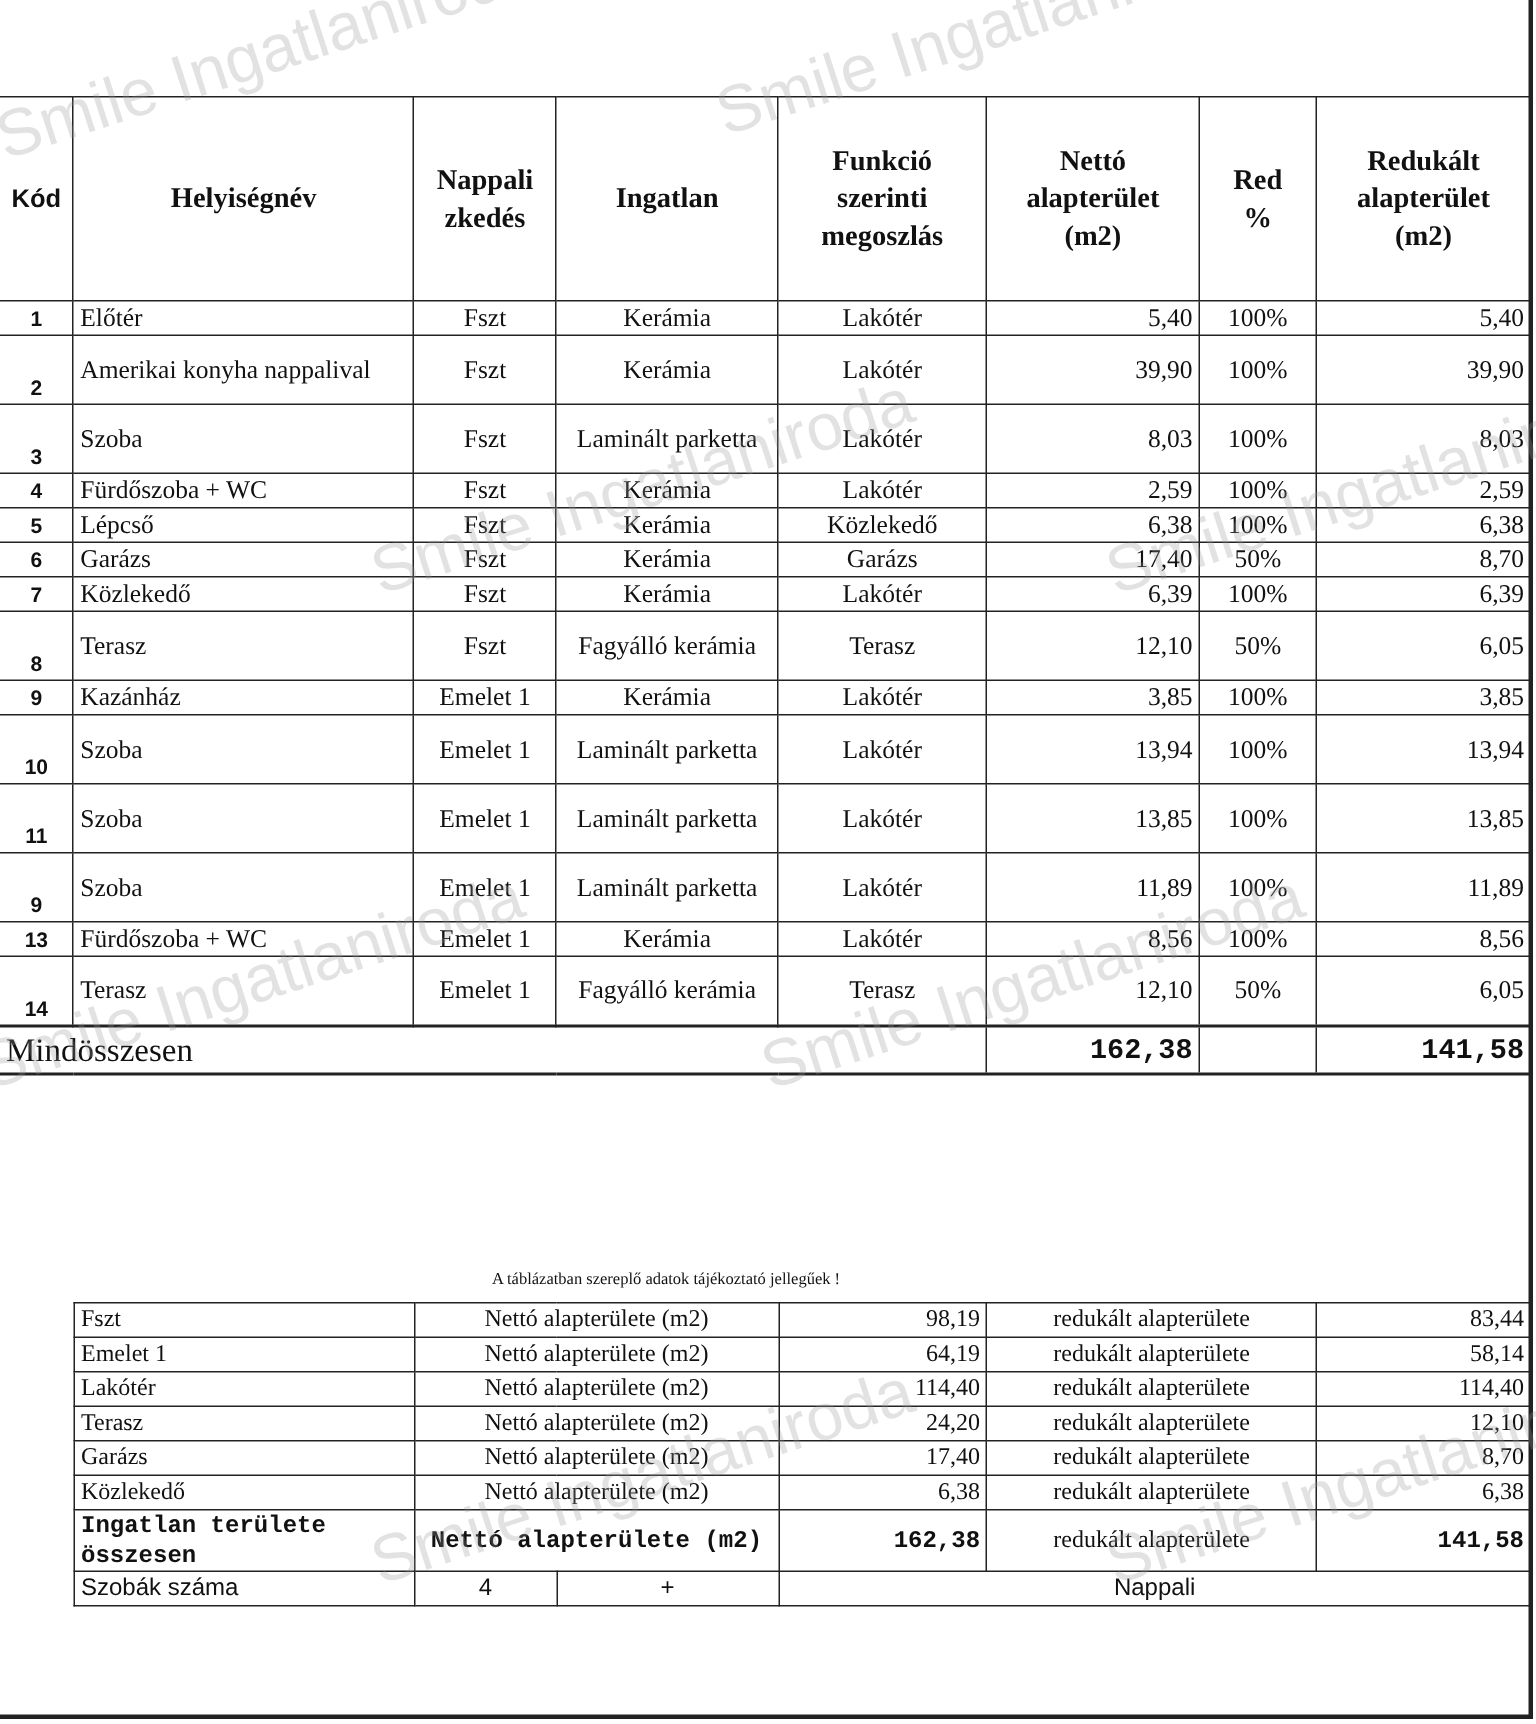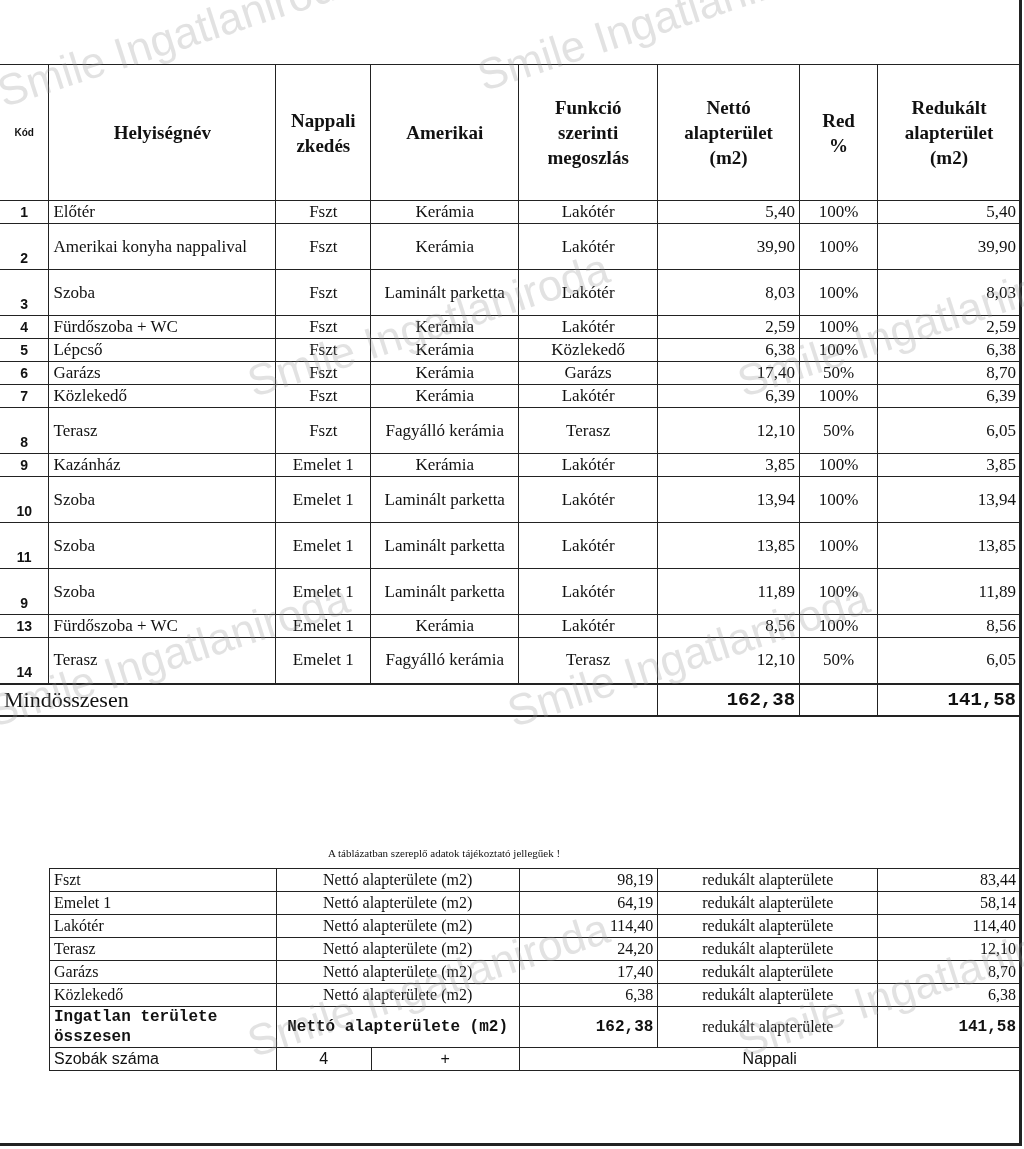--- a/index.html
+++ b/index.html
@@ -8,21 +8,21 @@
   .page { position: absolute; left: 0; top: 0; width: 1024px; height: 1149px; }
   .title { position: absolute; left: 0; top: 14px; width: 1024px; text-align: center;
            font-size: 27px; font-weight: bold; }
   .watermark { position: absolute; font-family: "Liberation Sans", "DejaVu Sans", sans-serif;
                color: rgba(150,150,150,0.28); font-size: 44px; transform: rotate(-18deg);
                white-space: nowrap; pointer-events: none; z-index: 5; }
   table { border-collapse: collapse; position: absolute; }
   td, th { border: 1.5px solid #222; padding: 0 4px; font-size: 17px; line-height: 22px; }
   #main { left: 0; top: 64px; width: 1021px; }
   #main th { font-weight: bold; font-size: 19px; line-height: 25px; text-align: center; }
-  #main th.kod { font-family: "Liberation Sans", "DejaVu Sans", sans-serif; font-size: 10px; }
+  #main th.kod { font-family: "Liberation Sans", "DejaVu Sans", sans-serif; font-size: 17px; }
   #main td.kod { font-family: "Liberation Sans", "DejaVu Sans", sans-serif; font-weight: bold;
                  font-size: 14px; text-align: center; vertical-align: bottom; border-left: none; }
   #main th.kod { border-left: none; }
   .c { text-align: center; }
   .r { text-align: right; }
   .l { text-align: left; }
   .b { font-weight: bold; font-family: Liberation Mono, monospace; }
   .total-row td { font-size: 19px; height: 30px; border-top: 2.5px solid #222; border-bottom: 2.5px solid #222;}
   .total-label { font-size: 22px !important; font-weight: normal; border-right: none !important; border-left: none !important; }
   .note { position: absolute; left: 0; top: 847px; width: 888px; text-align: center; font-size: 11px; }
@@ -59,21 +59,21 @@
       <col style="width:143px">
     </colgroup>
     <thead>
       <tr style="height:136px">
         <th class="kod">Kód</th>
         <th>Helyiségnév</th>
         <th>
           <span>Nappali</span><br>
           <span>zkedés</span>
         </th>
-        <th>Amerikai</th>
+        <th>Ingatlan</th>
         <th>
           <span>Funkció</span><br>
           <span>szerinti</span><br>
           <span>megoszlás</span>
         </th>
         <th>
           <span>Nettó</span><br>
           <span>alapterület</span><br>
           <span>(m2)</span>
         </th>

